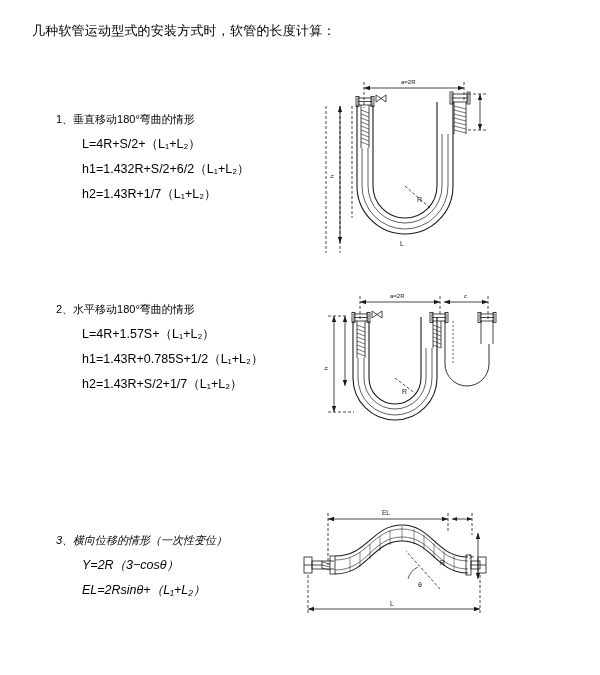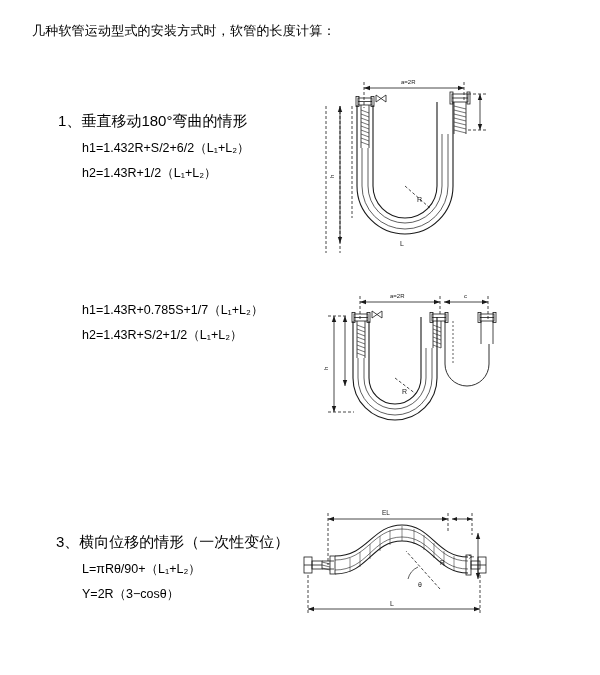--- a/index.html
+++ b/index.html
@@ -26,56 +26,56 @@
     left: 32px;
     top: 22px;
     font-size: 13px;
     letter-spacing: 0.2px;
     white-space: nowrap;
   }
   .section {
     position: absolute;
   }
   .sec-title {
-    font-size: 15px;
+    font-size: 11px;
     white-space: nowrap;
     margin-bottom: 9px;
-    text-align: center;
   }
   .formula {
     font-size: 12.5px;
     white-space: nowrap;
     margin-left: 26px;
     margin-bottom: 8px;
   }
   .fig {
     position: absolute;
   }
   .fig svg {
     display: block;
   }
   
   #section-1 { left: 56px; top: 112px; }
   #section-2 { left: 56px; top: 302px; }
-  #section-3 { left: 56px; top: 533px; }
+  #section-3 { left: 56px; top: 533px; font-style: italic; }
   #figure-1 { left: 312px; top: 68px; }
   #figure-2 { left: 312px; top: 286px; }
   #figure-3 { left: 290px; top: 505px; }
 </style>
 </head>
 <body>
 
 <div class="page">
 
   <div class="heading">几种软管运动型式的安装方式时，软管的长度计算：</div>
 
   <div class="section" id="section-1">
     <div class="sec-title">1、垂直移动180°弯曲的情形</div>
+    <div class="formula">L=4R+S/2+（L₁+L₂）</div>
     <div class="formula">h1=1.432R+S/2+6/2（L₁+L₂）</div>
-    <div class="formula">h2=1.43R+1/2（L₁+L₂）</div>
+    <div class="formula">h2=1.43R+1/7（L₁+L₂）</div>
   </div>
 
   <div class="fig" id="figure-1">
     <svg width="180" height="200" viewBox="0 0 180 200">
       <g stroke="#1a1a1a" fill="none" stroke-width="0.8">
 
         <line x1="52" y1="20" x2="152" y2="20"></line>
         <path d="M52 20 l6 -2.2 v4.4 z" fill="#1a1a1a" stroke="none"></path>
         <path d="M152 20 l-6 -2.2 v4.4 z" fill="#1a1a1a" stroke="none"></path>
         <line x1="52" y1="14" x2="52" y2="40" stroke-dasharray="3,2"></line>
@@ -143,22 +143,24 @@
         <path d="M168 62 l-2.2 -6 h4.4 z" fill="#1a1a1a" stroke="none"></path>
         <line x1="156" y1="26" x2="174" y2="26" stroke-dasharray="3,2"></line>
         <line x1="156" y1="62" x2="174" y2="62" stroke-dasharray="3,2"></line>
 
         <text x="88" y="178" font-size="7" fill="#1a1a1a" stroke="none" font-family="'Liberation Sans',sans-serif">L</text>
       </g>
     </svg>
   </div>
 
   <div class="section" id="section-2">
-    <div class="formula">h1=1.43R+0.785S+1/7（L₁+L₂）</div>
-    <div class="formula">h2=1.43R+S/2+1/2（L₁+L₂）</div>
+    <div class="sec-title">2、水平移动180°弯曲的情形</div>
+    <div class="formula">L=4R+1.57S+（L₁+L₂）</div>
+    <div class="formula">h1=1.43R+0.785S+1/2（L₁+L₂）</div>
+    <div class="formula">h2=1.43R+S/2+1/7（L₁+L₂）</div>
   </div>
 
   <div class="fig" id="figure-2">
     <svg width="190" height="150" viewBox="0 0 190 150">
       <g stroke="#1a1a1a" fill="none" stroke-width="0.8">
 
         <line x1="48" y1="16" x2="128" y2="16"></line>
         <path d="M48 16 l6 -2.2 v4.4 z" fill="#1a1a1a" stroke="none"></path>
         <path d="M128 16 l-6 -2.2 v4.4 z" fill="#1a1a1a" stroke="none"></path>
         <text x="78" y="12" font-size="6" fill="#1a1a1a" stroke="none" font-family="'Liberation Sans',sans-serif">a=2R</text>
@@ -236,22 +238,22 @@
 
         <line x1="33" y1="30" x2="33" y2="100"></line>
         <path d="M33 30 l-2.2 6 h4.4 z" fill="#1a1a1a" stroke="none"></path>
         <path d="M33 100 l-2.2 -6 h4.4 z" fill="#1a1a1a" stroke="none"></path>
       </g>
     </svg>
   </div>
 
   <div class="section" id="section-3">
     <div class="sec-title">3、横向位移的情形（一次性变位）</div>
-    <div class="formula">L=πRθ/90+（L₁+L₂）</div>
     <div class="formula">Y=2R（3−cosθ）</div>
+    <div class="formula">EL=2Rsinθ+（L₁+L₂）</div>
   </div>
 
   <div class="fig" id="figure-3">
     <svg width="200" height="130" viewBox="0 0 200 130">
       <g stroke="#1a1a1a" fill="none" stroke-width="0.8">
 
         <line x1="38" y1="14" x2="158" y2="14"></line>
         <path d="M38 14 l6 -2.2 v4.4 z" fill="#1a1a1a" stroke="none"></path>
         <path d="M158 14 l-6 -2.2 v4.4 z" fill="#1a1a1a" stroke="none"></path>
         <text x="92" y="10" font-size="6.5" fill="#1a1a1a" stroke="none" font-family="'Liberation Sans',sans-serif">EL</text>

